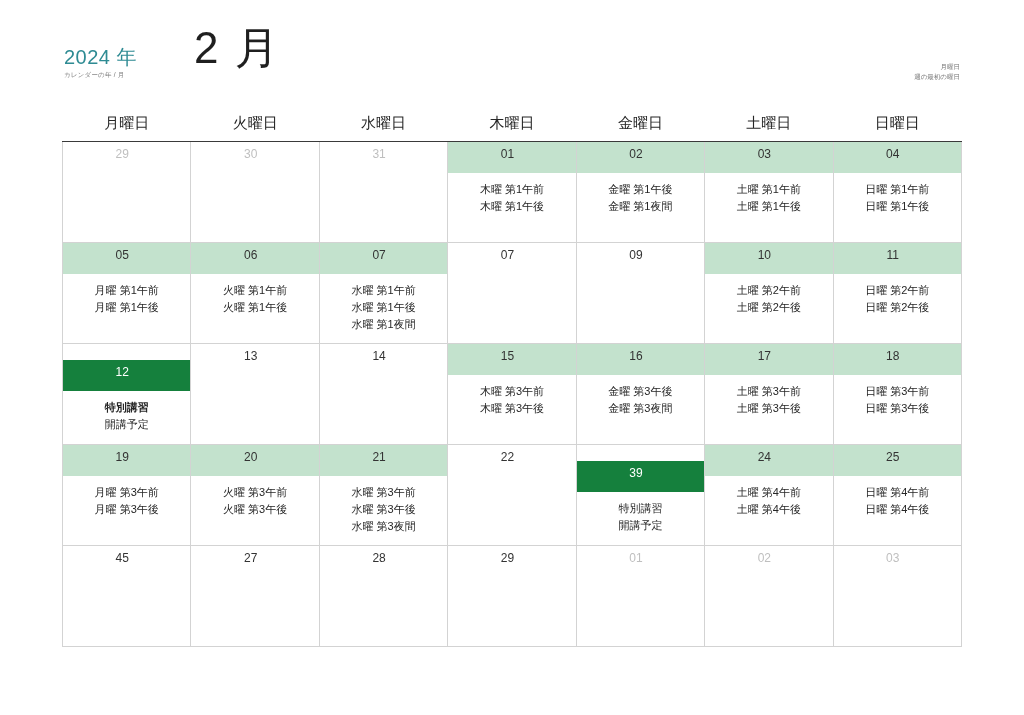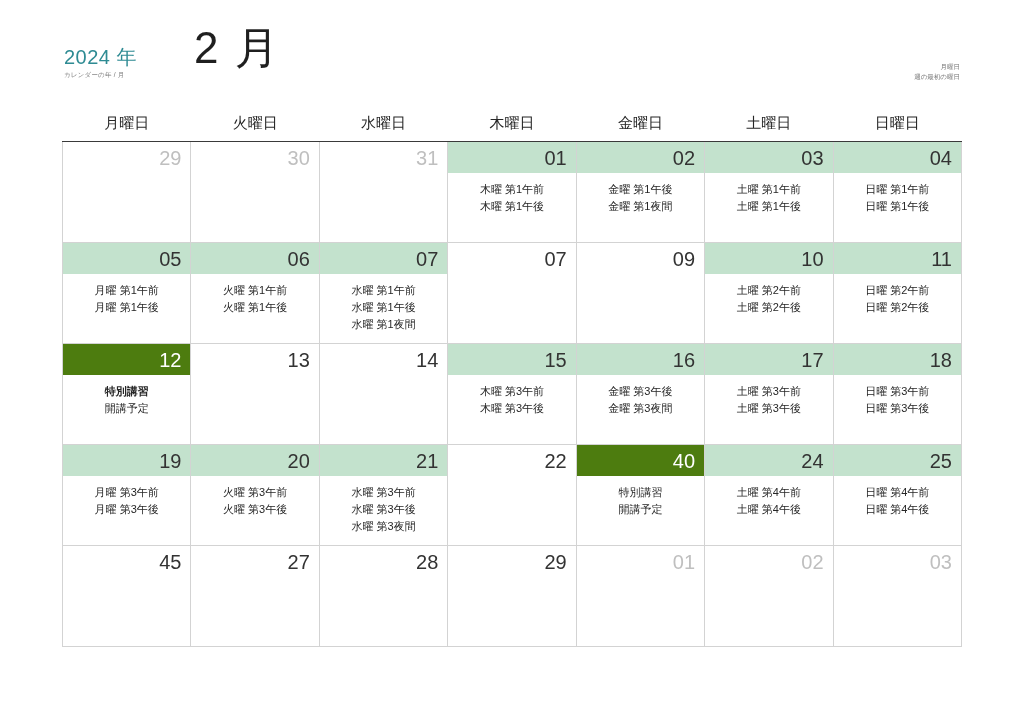--- a/index.html
+++ b/index.html
@@ -92,35 +92,36 @@
   }
   td.day {
     border: 1px solid #d3d3d3;
     vertical-align: top;
     height: 100px;
     padding: 0;
     background: #ffffff;
   }
   td.day .num {
     display: block;
-    text-align: right;
-    font-size: 20px;
+    text-align: center;
+    font-size: 12px;
     padding: 5px 9px 4px 0;
     color: #333;
     height: 22px;
     box-sizing: content-box;
   }
   
   td.day.band .num {
     background: #c3e2cd;
   }
   
   td.day.accent .num {
-    background: #4d7c0f;
+    background: #15803d;
     color: #ffffff;
+    margin-top: 16px;
   }
   td.day.other .num {
     color: #bfbfbf;
   }
   td.day .events {
     padding: 8px 10px 4px 10px;
     font-size: 11px;
     line-height: 1.55;
     text-align: center;
     color: #262626;
@@ -310,21 +311,21 @@
               <div class="events">
                 <span class="ev">水曜 第3午前</span>
                 <span class="ev">水曜 第3午後</span>
                 <span class="ev">水曜 第3夜間</span>
               </div>
             </td>
             <td class="day plain">
               <span class="num">22</span>
             </td>
             <td class="day accent">
-              <span class="num">40</span>
+              <span class="num">39</span>
               <div class="events">
                 <span class="ev">特別講習</span>
                 <span class="ev">開講予定</span>
               </div>
             </td>
             <td class="day band">
               <span class="num">24</span>
               <div class="events">
                 <span class="ev">土曜 第4午前</span>
                 <span class="ev">土曜 第4午後</span>

